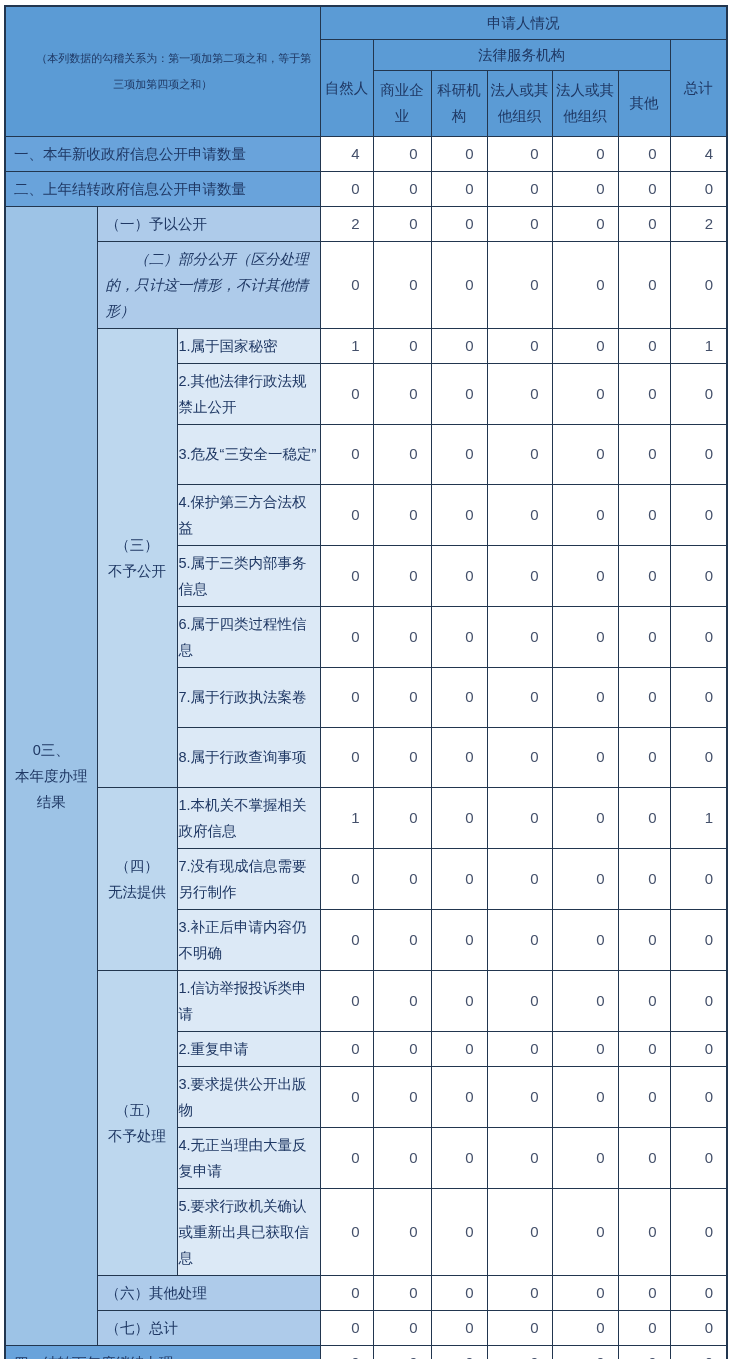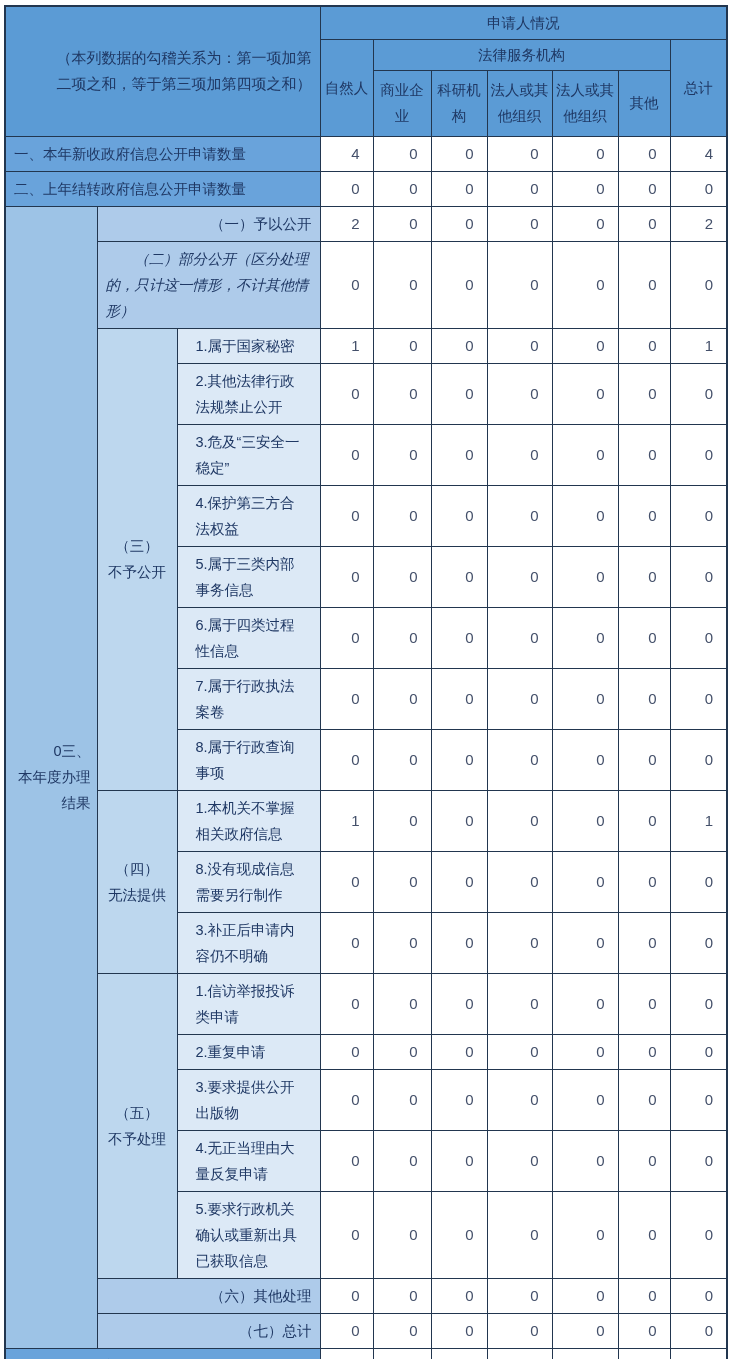--- a/index.html
+++ b/index.html
@@ -15,31 +15,31 @@
   }
   html,body{margin:0;padding:0;background:#fff;}
   body{width:729px;font-family:"Liberation Sans","DejaVu Sans",sans-serif;}
   .wrap-outer{padding:5px 3px 8px 4px;}
   table.tbl{border-collapse:collapse;table-layout:fixed;width:722px;border:2px solid var(--border);}
   td{border:1px solid var(--border);vertical-align:middle;color:var(--labeltext);
      font-size:14.5px;line-height:26px;padding:4px 8px;box-sizing:border-box;
      overflow:hidden;word-break:break-all;}
   
   .hdr{background:var(--strong);text-align:center;padding:0 2px;}
-  .note{background:var(--strong);text-align:right;text-indent:2em;padding:4px 8px;font-size:15px;}
+  .note{background:var(--strong);text-align:center;text-indent:2em;padding:4px 8px;font-size:11px;}
   .hh1{height:33px}.hh2{height:31px}.hh3{height:66px}
   
   .rs{height:33px}.rd{height:60px}.rt{height:87px}
   
   .l1{background:var(--row1);text-align:left;}
-  .side{background:var(--side);text-align:right;white-space:pre-line;padding:11px 6px;}
-  .cat2{background:var(--cat2);text-align:right;}
+  .side{background:var(--side);text-align:center;white-space:pre-line;padding:11px 6px;}
+  .cat2{background:var(--cat2);text-align:left;}
   .cat2.wrapped{text-align:left;text-indent:2em;font-style:italic;}
   .subcat{background:var(--subcat);text-align:center;white-space:pre-line;}
-  .item{background:var(--item);text-align:left;padding:4px 18px;}
+  .item{background:var(--item);text-align:left;padding:4px 1px;}
   
   .v{background:#fff;color:var(--valtext);text-align:right;padding:4px 13px 4px 4px;
      font-size:15px;font-family:"Liberation Sans","DejaVu Sans",sans-serif;}
 </style>
 </head>
 <body>
 
 <div class="wrap-outer">
 <table class="tbl">
   <colgroup>
@@ -209,21 +209,21 @@
     <td class="item">1.本机关不掌握相关政府信息</td>
     <td class="v">1</td>
     <td class="v">0</td>
     <td class="v">0</td>
     <td class="v">0</td>
     <td class="v">0</td>
     <td class="v">0</td>
     <td class="v">1</td>
   </tr>
   <tr class="rd">
-    <td class="item">8.没有现成信息需要另行制作</td>
+    <td class="item">7.没有现成信息需要另行制作</td>
     <td class="v">0</td>
     <td class="v">0</td>
     <td class="v">0</td>
     <td class="v">0</td>
     <td class="v">0</td>
     <td class="v">0</td>
     <td class="v">0</td>
   </tr>
   <tr class="rd">
     <td class="item">3.补正后申请内容仍不明确</td>

